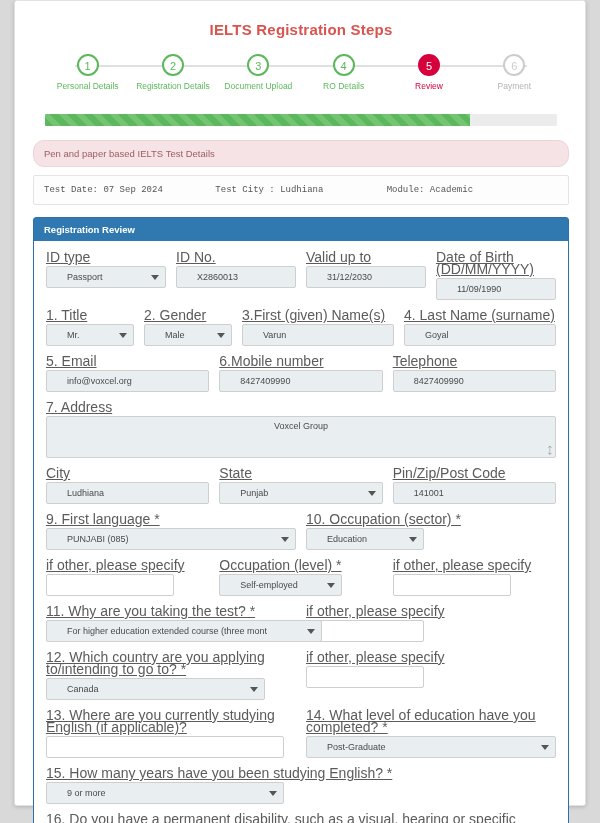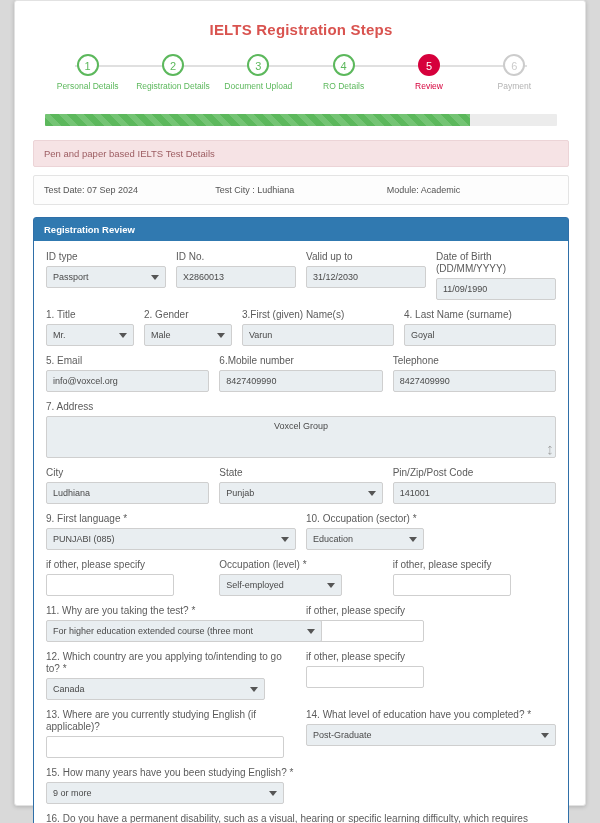--- a/index.html
+++ b/index.html
@@ -100,31 +100,32 @@
       45deg, #5cb85c, #5cb85c 6px, #74c474 6px, #74c474 12px);
   }
   
   .alert {
     background: #f6e3e5;
     border: 1px solid #ecd4d7;
     color: #9d5d62;
     font-size: 9.5px;
     padding: 7px 10px;
     margin-bottom: 8px;
-    border-radius: 2px;
+    border-radius: 11px;
   }
   .test-info {
     border: 1px solid #e4e4e4;
     background: #fdfdfd;
     padding: 9px 10px;
     font-size: 9px;
     color: #555;
     display: flex;
     margin-bottom: 12px;
     border-radius: 2px;
+    font-family: Liberation Mono, monospace;
   }
   .test-info > div { flex: 1; }
   
   .panel {
     border: 1px solid #2f6fa8;
     border-radius: 3px;
     margin-bottom: 10px;
   }
   .panel-head {
     background: #3079b0;
@@ -137,35 +138,36 @@
     padding: 10px 12px 12px 12px;
     background: #ffffff;
   }
   .row {
     display: flex;
     gap: 10px;
     margin-bottom: 9px;
   }
   .fld { flex: 1; min-width: 0; }
   .lbl {
-    font-size: 10px;
+    font-size: 14px;
     color: #5b5b5b;
     display: block;
     margin-bottom: 3px;
     line-height: 12px;
+    text-decoration: underline;
   }
   .ctl {
     width: 100%;
     height: 22px;
     border: 1px solid #cfcfcf;
     background: #e9eef1;
     border-radius: 2px;
     font-size: 9px;
     color: #4a4a4a;
-    padding: 0 6px;
+    padding: 0 20px;
     font-family: "Liberation Sans", sans-serif;
     display: flex;
     align-items: center;
   }
   .ctl.white { background: #ffffff; }
   .sel {
     position: relative;
     padding-right: 20px;
   }
   .sel .caret {

